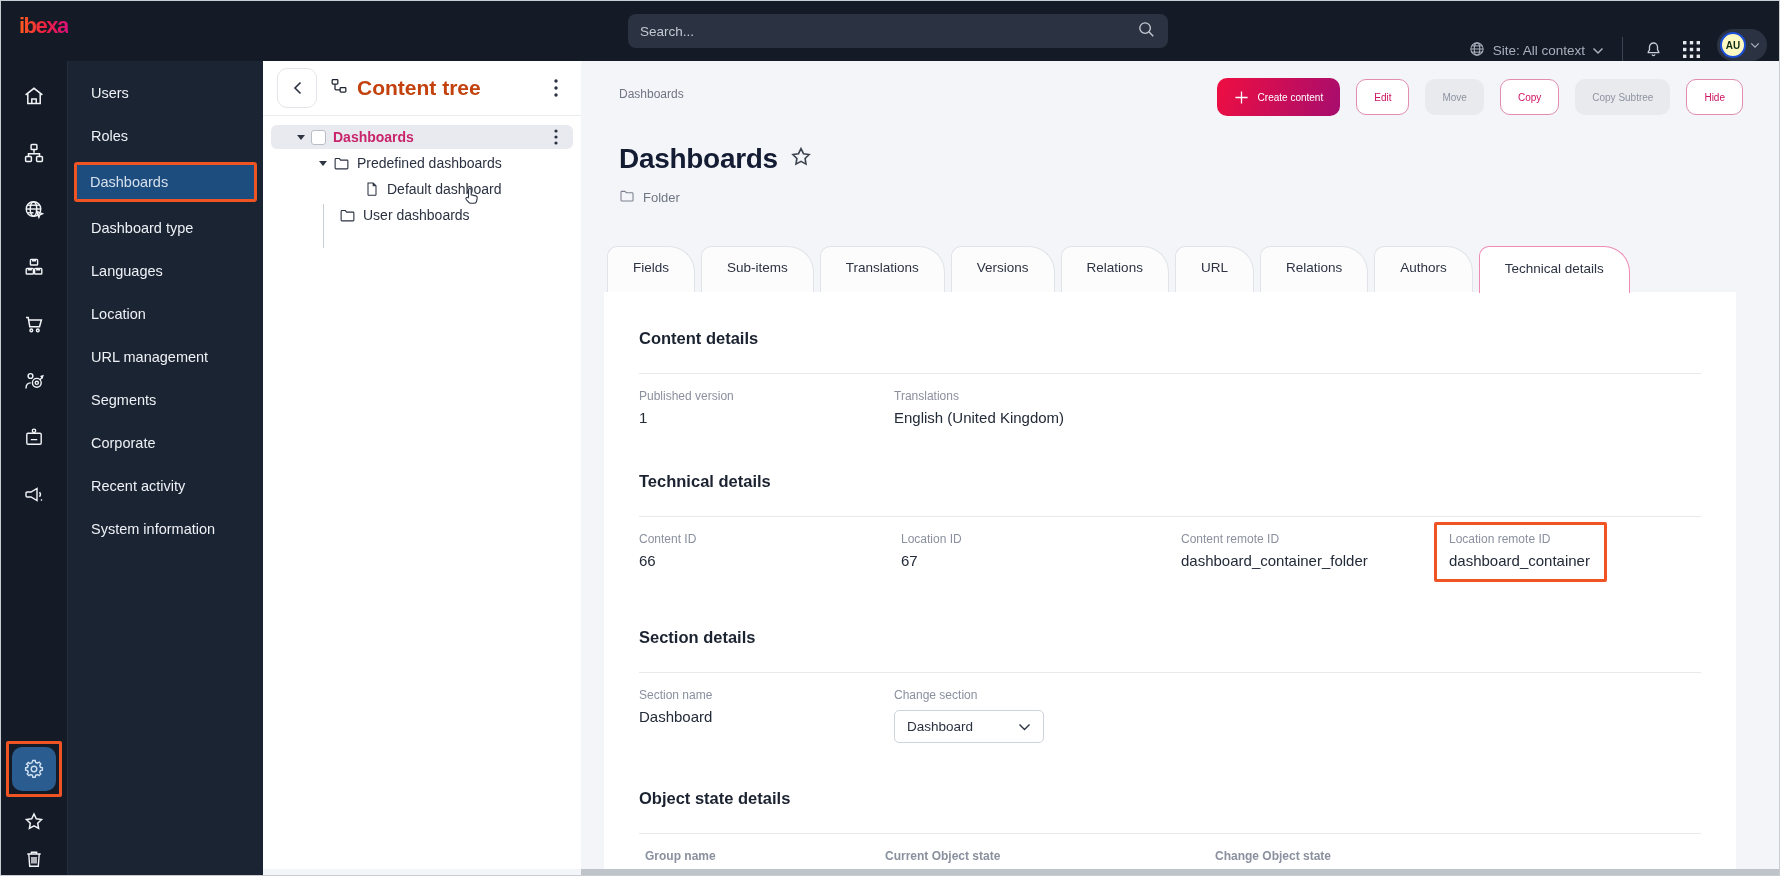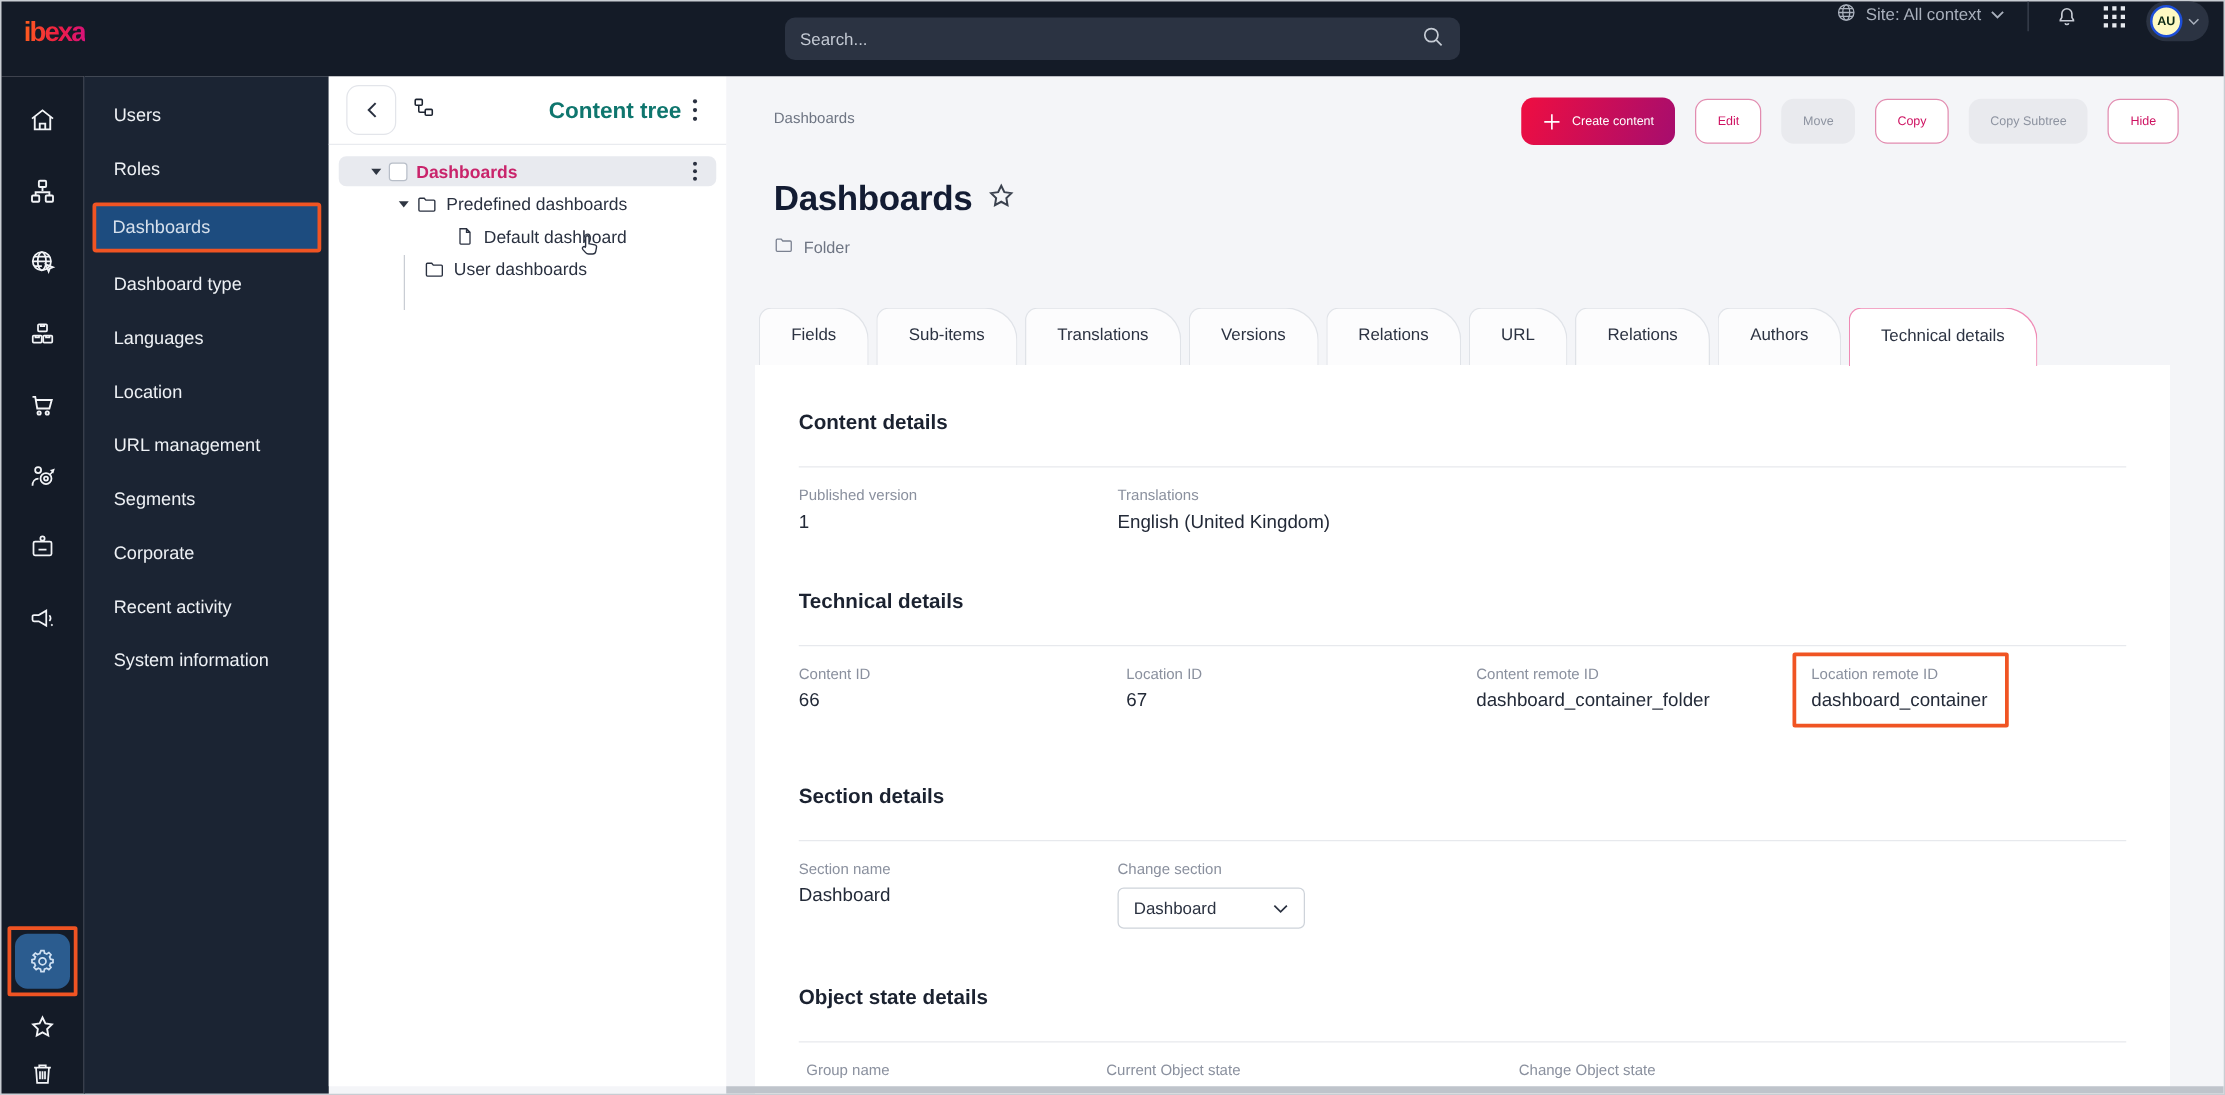--- a/index.html
+++ b/index.html
@@ -14,21 +14,21 @@
   .topbar { position:absolute; top:0; left:0; right:0; height:60px; background:#141b27;
             display:flex; align-items:center; z-index:10; }
   .logo { position:absolute; left:18px; top:12px; font-size:22px; font-weight:700; letter-spacing:-1.5px;
           background:linear-gradient(95deg,#ff5a1f 5%,#ee1e43 55%,#d8127c 100%);
           -webkit-background-clip:text; background-clip:text; color:transparent; }
   .search { position:absolute; left:627px; top:13px; width:540px; height:34px; background:#2b3342;
             border-radius:8px; display:flex; align-items:center; padding:0 12px; }
   .search input { flex:1; background:transparent; border:none; outline:none; color:#d4d9e1;
                   font-size:13.5px; font-family:inherit; }
   .search input::placeholder { color:#c3c9d3; }
-  .top-right { position:absolute; right:12px; top:0; height:60px; display:flex; align-items:flex-start; gap:14px; }
+  .top-right { position:absolute; right:12px; top:0; height:60px; display:flex; align-items:flex-end; gap:14px; }
   .site-ctx { display:flex; align-items:center; gap:7px; color:#a9b0bc; font-size:13.5px; }
   .v-sep { width:1px; height:24px; background:#3c4452; margin:0 4px; }
   .avatar-pill { display:flex; align-items:center; gap:4px; background:#2b3342; border-radius:16px;
                  padding:3px 7px 3px 3px; }
   .avatar { width:26px; height:26px; border-radius:50%; background:#fef9c3; border:2px solid #1d4ed8;
             color:#0e2b16; font-size:10px; font-weight:700; display:flex; align-items:center; justify-content:center; }
 
   
   .rail { position:absolute; top:60px; left:0; bottom:0; width:66px; background:#141b27;
           display:flex; flex-direction:column; align-items:center; }
@@ -46,21 +46,21 @@
   .side-item { height:34px; margin:0 10px 9px; display:flex; align-items:center; padding:0 13px;
                color:#eef1f5; font-size:14.5px; border-radius:3px; }
   .side-item.active { background:#1d4c7f; color:#d6e0ec; }
   .side-item.annotated { border:3px solid #f05423; margin:0 6px 9px; height:40px; }
 
   
   .tree-panel { position:absolute; top:60px; left:262px; bottom:6px; width:318px; background:#fff; }
   .tree-head { height:55px; display:flex; align-items:center; border-bottom:1px solid #e9ebef; padding:0 14px; }
   .back-btn { width:40px; height:40px; border:1px solid #e3e5ea; border-radius:10px; background:#fff;
               display:flex; align-items:center; justify-content:center; margin-right:12px; }
-  .tree-title { display:flex; align-items:center; gap:8px; font-size:18px; font-weight:700; color:#0f766e; flex:1;justify-content:space-between; }
+  .tree-title { display:flex; align-items:center; gap:8px; font-size:21px; font-weight:700; color:#c2410c; flex:1; }
   .kebab { width:22px; height:22px; display:flex; align-items:center; justify-content:center; }
   .tree-list { padding:9px 8px; position:relative; }
   .tree-row { height:24px; display:flex; align-items:center; font-size:14px; color:#2a3140; margin-bottom:2px; }
   .tree-row.selected { background:#e8eaef; border-radius:6px; }
   .caret { width:0; height:0; border-left:4.5px solid transparent; border-right:4.5px solid transparent;
            border-top:5.5px solid #2f3642; margin-right:6px; }
   .checkbox { width:15px; height:15px; background:#fff; border:1px solid #b8bec8; border-radius:3px; margin-right:7px; }
   .node-label-selected { color:#c9246b; font-weight:700; }
   .tree-row .icon-s { margin-right:7px; display:flex; }
   .tree-vline { position:absolute; left:60px; top:88px; width:1px; height:44px; background:#c9cdd4; }
@@ -89,21 +89,21 @@
   .tab.active { background:#fff; border-color:#ef8ab5; height:47px; margin-bottom:-1px; position:relative; }
 
   
   .card { background:#fff; min-height:540px; padding:37px 35px 30px; position:relative; z-index:1; }
   .sec-title { font-size:16.5px; font-weight:700; color:#1b2230; }
   .divider { height:1px; background:#e7e9ed; margin:25px 0 15px; }
   .f-label { font-size:12px; color:#8a909e; }
   .f-value { font-size:15px; color:#232a38; margin-top:6px; }
   .grid2 { display:grid; grid-template-columns:255px 1fr; }
   .grid4 { display:grid; grid-template-columns:262px 280px 268px 1fr; align-items:start; }
-  .grid3 { display:grid; grid-template-columns:240px 330px 1fr; }
+  .grid3 { display:grid; grid-template-columns:240px 330px 1fr;font-weight:bold; }
   .sec-gap { margin-top:46px; }
   .annotated-field { display:inline-block; border:3px solid #f05423; border-radius:2px;
                      padding:7px 14px 10px 12px; margin:-10px 0 0 -15px; }
   .dropdown { margin-top:8px; width:150px; height:33px; border:1px solid #ced3da; border-radius:5px;
               background:#fff; display:flex; align-items:center; justify-content:space-between;
               padding:0 12px; font-size:13.5px; color:#2a3140; }
 
   .hscroll { position:absolute; bottom:0; left:580px; right:0; height:6px; background:#bfc4cb; z-index:11; }
 </style>
 </head>

